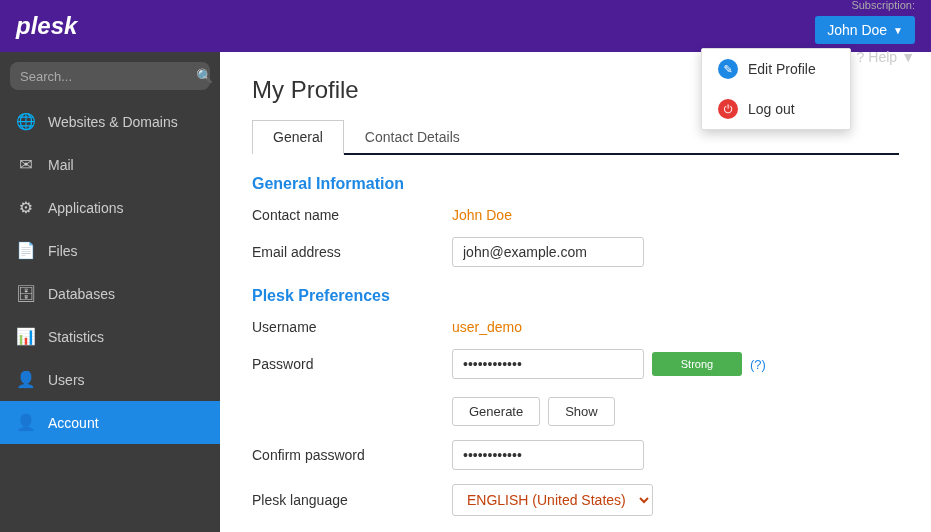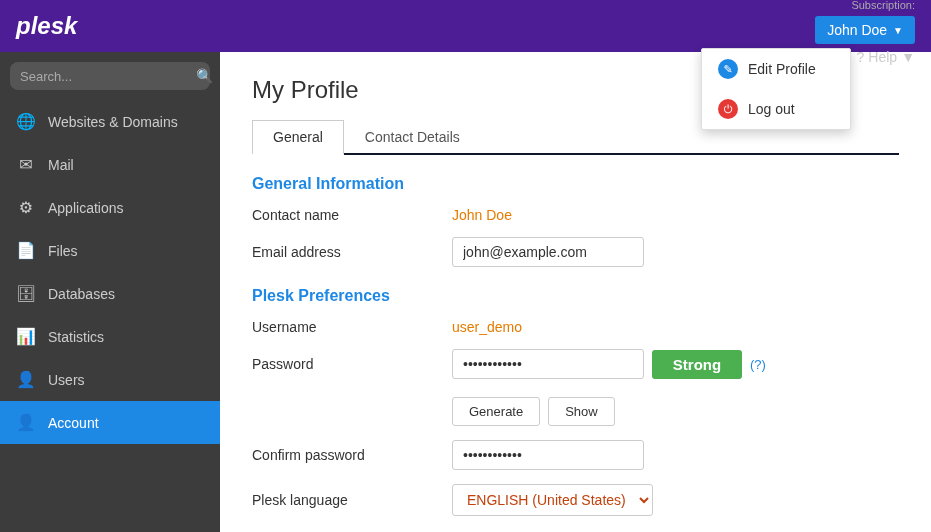--- a/index.html
+++ b/index.html
@@ -212,22 +212,22 @@
     .password-row {
       display: flex;
       align-items: center;
       gap: 8px;
     }
     .strength-bar {
       background: #4caf50;
       color: white;
       padding: 6px 20px;
       border-radius: 3px;
-      font-size: 15px;
-      font-weight: bold;
+      font-size: 11px;
+      font-weight: normal;
       min-width: 90px;
       text-align: center;
     }
     .help-q {
       color: #1e88e5;
       cursor: pointer;
       font-size: 13px;
     }
     .btn-group {
       display: flex;

